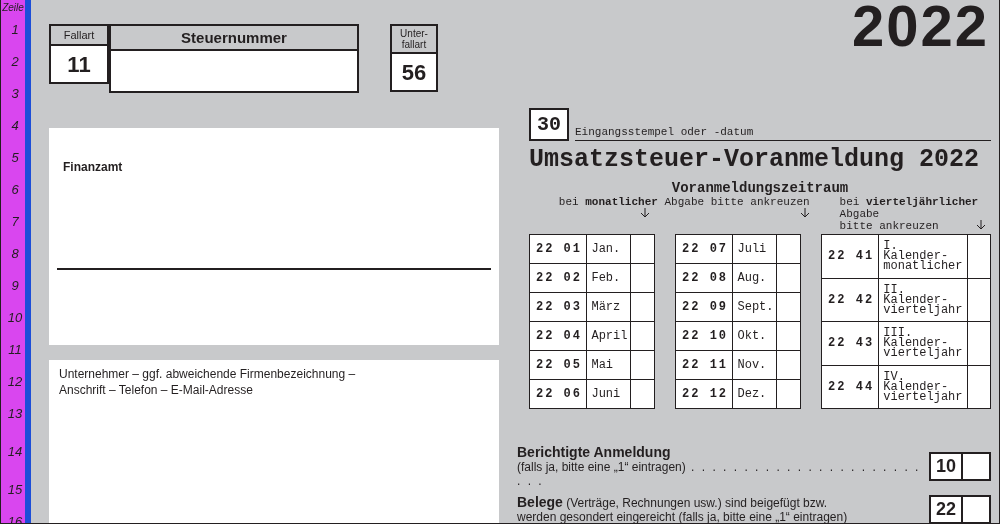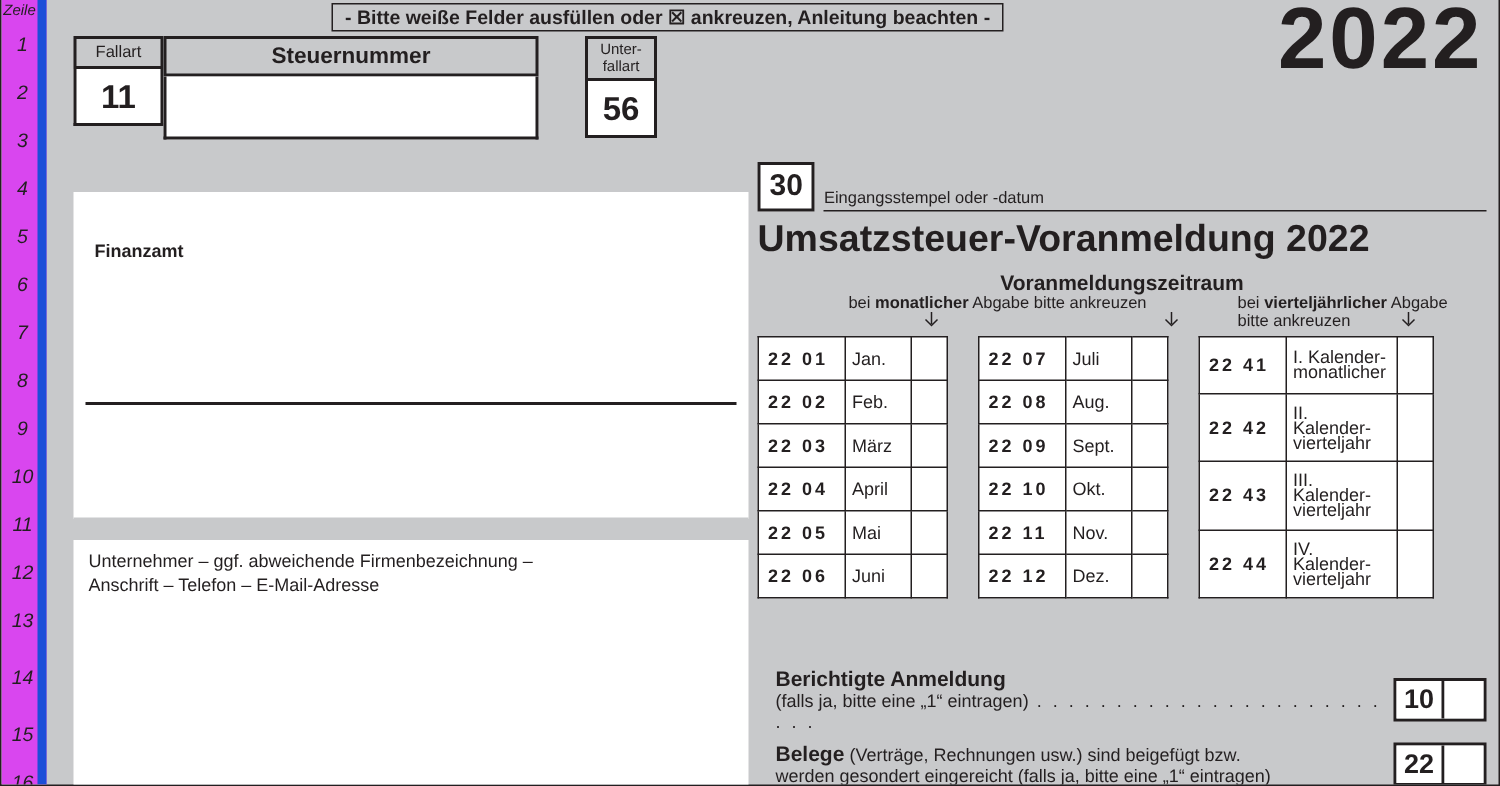--- a/index.html
+++ b/index.html
@@ -78,21 +78,21 @@
     position:absolute;
     left:48px;
     background:#fff;
   }
   .finanzamt-area { top:128px; width:450px; height:218px; border-bottom:1px solid #c8c9cb; }
   .finanzamt-label { font-weight:bold; font-size:12px; padding:32px 0 0 14px; }
   .fa-underline { position:absolute; left:8px; right:8px; top:140px; height:0; border-top:2px solid #231f20; }
   .unternehmer-area { top:360px; width:450px; height:164px; background:#fff; }
   .unt-caption { font-size:12px; padding:6px 0 0 10px; line-height:16px; }
 
-  .right-side { position:absolute; left:504px; top:108px; right:8px; }
+  .right-side { position:absolute; left:528px; top:108px; right:8px;font-family:Liberation Mono, monospace; }
   .stamp-row { display:flex; align-items:flex-end; margin-bottom:4px; }
   .stamp-box { border:2px solid #231f20; background:#fff; font-size:20px; font-weight:bold; padding:3px 6px; margin-right:6px; }
   .stamp-text { font-size:11px; border-bottom:1px solid #231f20; flex:1; padding-bottom:2px; }
   .title { font-size:25px; font-weight:bold; margin:2px 0 6px 0; white-space:nowrap; }
   .sec-head { font-weight:bold; font-size:14px; text-align:center; }
   .sub-row { display:flex; font-size:11px; }
   .sub-left { width:320px; }
   .sub-right { width:156px; }
   .arrow-line { position:relative; height:14px; }
 
@@ -136,21 +136,20 @@
     <div class="zeile-num" style="top:278px">9</div>
     <div class="zeile-num" style="top:310px">10</div>
     <div class="zeile-num" style="top:342px">11</div>
     <div class="zeile-num" style="top:374px">12</div>
     <div class="zeile-num" style="top:406px">13</div>
     <div class="zeile-num" style="top:444px">14</div>
     <div class="zeile-num" style="top:482px">15</div>
     <div class="zeile-num" style="top:514px">16</div>
   </div>
 
-  <div class="instr">- Bitte weiße Felder ausfüllen oder  ☒  ankreuzen, Anleitung beachten -</div>
   <div class="year">2022</div>
 
   <div class="block-left">
     <div class="hdr-row">
       <div>
         <div class="box fallart-head">Fallart</div>
         <div class="box fallart-val">11</div>
       </div>
       <div>
         <div class="box stnr-head">Steuernummer</div>

